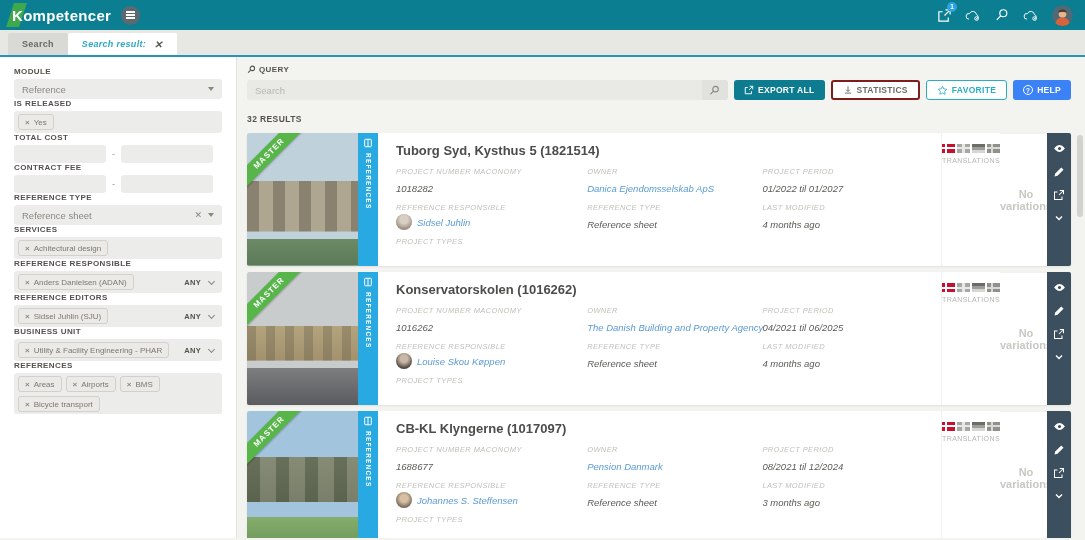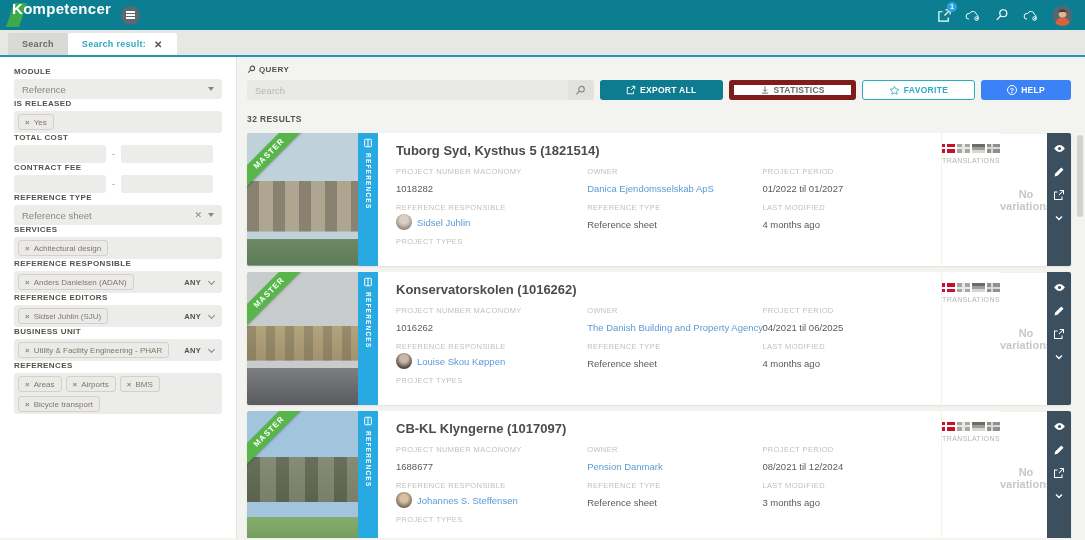--- a/index.html
+++ b/index.html
@@ -1,37 +1,37 @@
 <!DOCTYPE html>
 <html><head>
 <meta charset="utf-8">
 <style>
   * { margin:0; padding:0; box-sizing:border-box; }
   body { font-family:"Liberation Sans", sans-serif; background:#888; }
   .page { width:1085px; height:540px; position:relative; overflow:hidden; background:#f3f3f0; }
 
   
   .topbar { height:30px; background:#0b7e92; display:flex; align-items:center; padding:0 12px; position:relative; }
-  .logo { position:relative; display:flex; height:100%; }
+  .logo { position:relative; display:flex; align-items:center; height:100%; }
   .logo-mark { position:absolute; left:-2px; top:3px; width:13px; height:24px; background:#3da84c; transform:skewX(-18deg); }
   .logo-text { position:relative; color:#fff; font-size:15px; font-weight:bold; letter-spacing:.3px; z-index:1; }
   .menu-btn { margin-left:10px; width:19px; height:19px; border-radius:50%; background:#5b6a70; border:none; display:flex; align-items:center; justify-content:center; cursor:pointer; }
   .menu-lines { width:9px; height:1.5px; background:#fff; box-shadow:0 -3px 0 0 #fff, 0 3px 0 0 #fff; display:block; }
   .hdr-spacer { flex:1; }
   .hdr-icons { display:flex; align-items:center; gap:13px; }
   .hicon { position:relative; width:16px; height:16px; display:flex; align-items:center; justify-content:center; cursor:pointer; }
   .hicon svg { display:block; }
   .hbadge { position:absolute; top:-5px; right:-5px; min-width:10px; height:10px; border-radius:50%; background:#2aa3e0; color:#fff; font-size:6.5px; line-height:10px; text-align:center; font-weight:bold; }
   .avatar { width:21px; height:21px; border-radius:50%; overflow:hidden; cursor:pointer; }
 
   
   .tabbar { height:27px; background:#e7e7e3; display:flex; align-items:flex-end; padding-left:8px; border-bottom:2px solid #2596b4; }
   .tab { height:22px; display:flex; align-items:center; gap:8px; padding:0 14px; font-size:9px; font-weight:bold; letter-spacing:.3px; cursor:pointer; border-radius:2px 2px 0 0; }
   .tab.inactive { background:#d9d9d5; color:#6a6a65; }
-  .tab.active { background:#fff; color:#2fa8c4; }
+  .tab.active { background:#fff; color:#2fa8c4;font-style:italic; }
   .tab-close { color:#55524d; font-size:10px; font-weight:bold; cursor:pointer; }
 
   
   .bodywrap { display:flex; height:481px; }
   .sidebar { width:237px; background:#fff; border-right:1px solid #e2e2de; padding:10px 14px; overflow:hidden; }
   .fgroup { margin-bottom:0; }
   .flabel { display:block; font-size:8px; font-weight:bold; letter-spacing:.4px; color:#55524d; margin-bottom:3px; }
   .select { height:20px; background:#ececea; border-radius:3px; display:flex; align-items:center; padding:0 8px; font-size:9.5px; color:#8a8781; cursor:pointer; }
   .select .sel-text { flex:1; }
   .sel-clear { color:#8a8781; font-size:9px; margin-right:6px; cursor:pointer; }
@@ -50,23 +50,23 @@
   .disc-chips { display:flex; gap:4px; flex-wrap:wrap; }
 
   
   .main { flex:1; padding:8px 14px 0 10px; position:relative; overflow:hidden; }
   .query-label { display:flex; align-items:center; gap:3px; font-size:8px; font-weight:bold; letter-spacing:.4px; color:#55524d; margin-bottom:6px; }
   .query-row { display:flex; align-items:center; gap:6px; margin-bottom:14px; }
   .search-wrap { flex:1; height:20px; background:#e9e9e6; border-radius:3px; display:flex; align-items:center; }
   .search-wrap input { flex:1; background:transparent; border:none; padding:0 8px; font-size:9.5px; color:#6a6a65; outline:none; }
   .search-wrap input::placeholder { color:#b8b8b2; }
   .search-btn { width:26px; height:20px; background:#e1e1dd; border:none; border-radius:0 3px 3px 0; display:flex; align-items:center; justify-content:center; cursor:pointer; }
-  .btn { height:20px; border-radius:3px; display:flex; align-items:center; gap:4px; padding:0 26px; font-size:8.5px; font-weight:bold; letter-spacing:.3px; cursor:pointer; border:none; font-family:inherit; }
+  .btn { height:20px; border-radius:3px; display:flex; align-items:center; gap:4px; padding:0 10px; font-size:8.5px; font-weight:bold; letter-spacing:.3px; cursor:pointer; border:none; font-family:inherit; }
   .btn-export { background:#0d7b90; color:#fff; }
-  .btn-stats { background:#fff; color:#6a6a65; border:5px solid #7f1d1d; }
+  .btn-stats { background:#fff; color:#6a6a65; border:2px solid #7f1d1d; }
   .btn-fav { background:#fff; color:#27aec6; border:1px solid #27aec6; }
   .btn-help { background:#3b82f6; color:#fff; }
   .q-circle { width:10px; height:10px; border:1px solid #fff; border-radius:50%; font-size:7px; line-height:10px; text-align:center; font-weight:bold; }
   .results-count { font-size:8.5px; font-weight:bold; letter-spacing:.4px; color:#55524d; margin-bottom:9px; }
 
   
   .card { background:#fff; border-radius:2px; box-shadow:0 1px 2px rgba(0,0,0,.08); height:133px; display:flex; margin-bottom:6px; overflow:hidden; }
   .card-img { width:131px; position:relative; flex-shrink:0; overflow:hidden; }
   .img-1 { background-color:#bfd2db;
     background-image:
@@ -83,21 +83,21 @@
     background-image:
       repeating-linear-gradient(to right, rgba(70,80,60,.5) 0 13px, rgba(130,135,115,.5) 13px 29px),
       linear-gradient(to bottom, #8b9079, #6f7660),
       linear-gradient(to bottom, #85ad6d, #6f9a5c);
     background-repeat:no-repeat; background-size:100% 34%, 100% 34%, 100% 20%; background-position:0 52%, 0 52%, 0 100%; }
   .ribbon { position:absolute; top:13px; left:-30px; width:104px; transform:rotate(-45deg); background:#58b54a; color:#fff; font-size:8px; font-weight:bold; letter-spacing:1px; text-align:center; padding:3px 0; box-shadow:0 1px 2px rgba(0,0,0,.25); }
   .refstrip { position:absolute; top:0; right:0; bottom:0; width:20px; background:#29a9e1; display:flex; flex-direction:column; align-items:center; padding-top:5px; gap:5px; }
   .ref-text { writing-mode:vertical-rl; color:#fff; font-size:6.5px; font-weight:bold; letter-spacing:1.2px; }
   .card-body { flex:1; padding:10px 14px 0 18px; min-width:0; }
   .card-title { font-size:13px; font-weight:600; color:#4c4c4a; margin-bottom:9px; white-space:nowrap; }
-  .fields { display:grid; grid-template-columns:36% 33% 31%; }
+  .fields { display:grid; grid-template-columns:36% 33% 31%;font-style:italic; }
   .f { margin-bottom:7px; }
   .f-label { display:block; font-size:7.5px; letter-spacing:.4px; color:#c0c0ba; margin-bottom:2px; }
   .f-value { font-size:9.5px; color:#5a5a56; white-space:nowrap; }
   .f-link { font-size:9.5px; color:#5b9bd5; text-decoration:none; white-space:nowrap; cursor:pointer; }
   .person { display:flex; align-items:center; gap:5px; }
   .pavatar { width:16px; height:16px; border-radius:50%; flex-shrink:0; }
   .pav-0 { background:radial-gradient(circle at 50% 35%, #d9cfc4 0 30%, #96897c 75%); }
   .pav-1 { background:radial-gradient(circle at 50% 35%, #c9b8a8 0 28%, #4a4038 75%); }
   .pav-2 { background:radial-gradient(circle at 50% 40%, #d8c0a4 0 30%, #6e6154 75%); }
 

